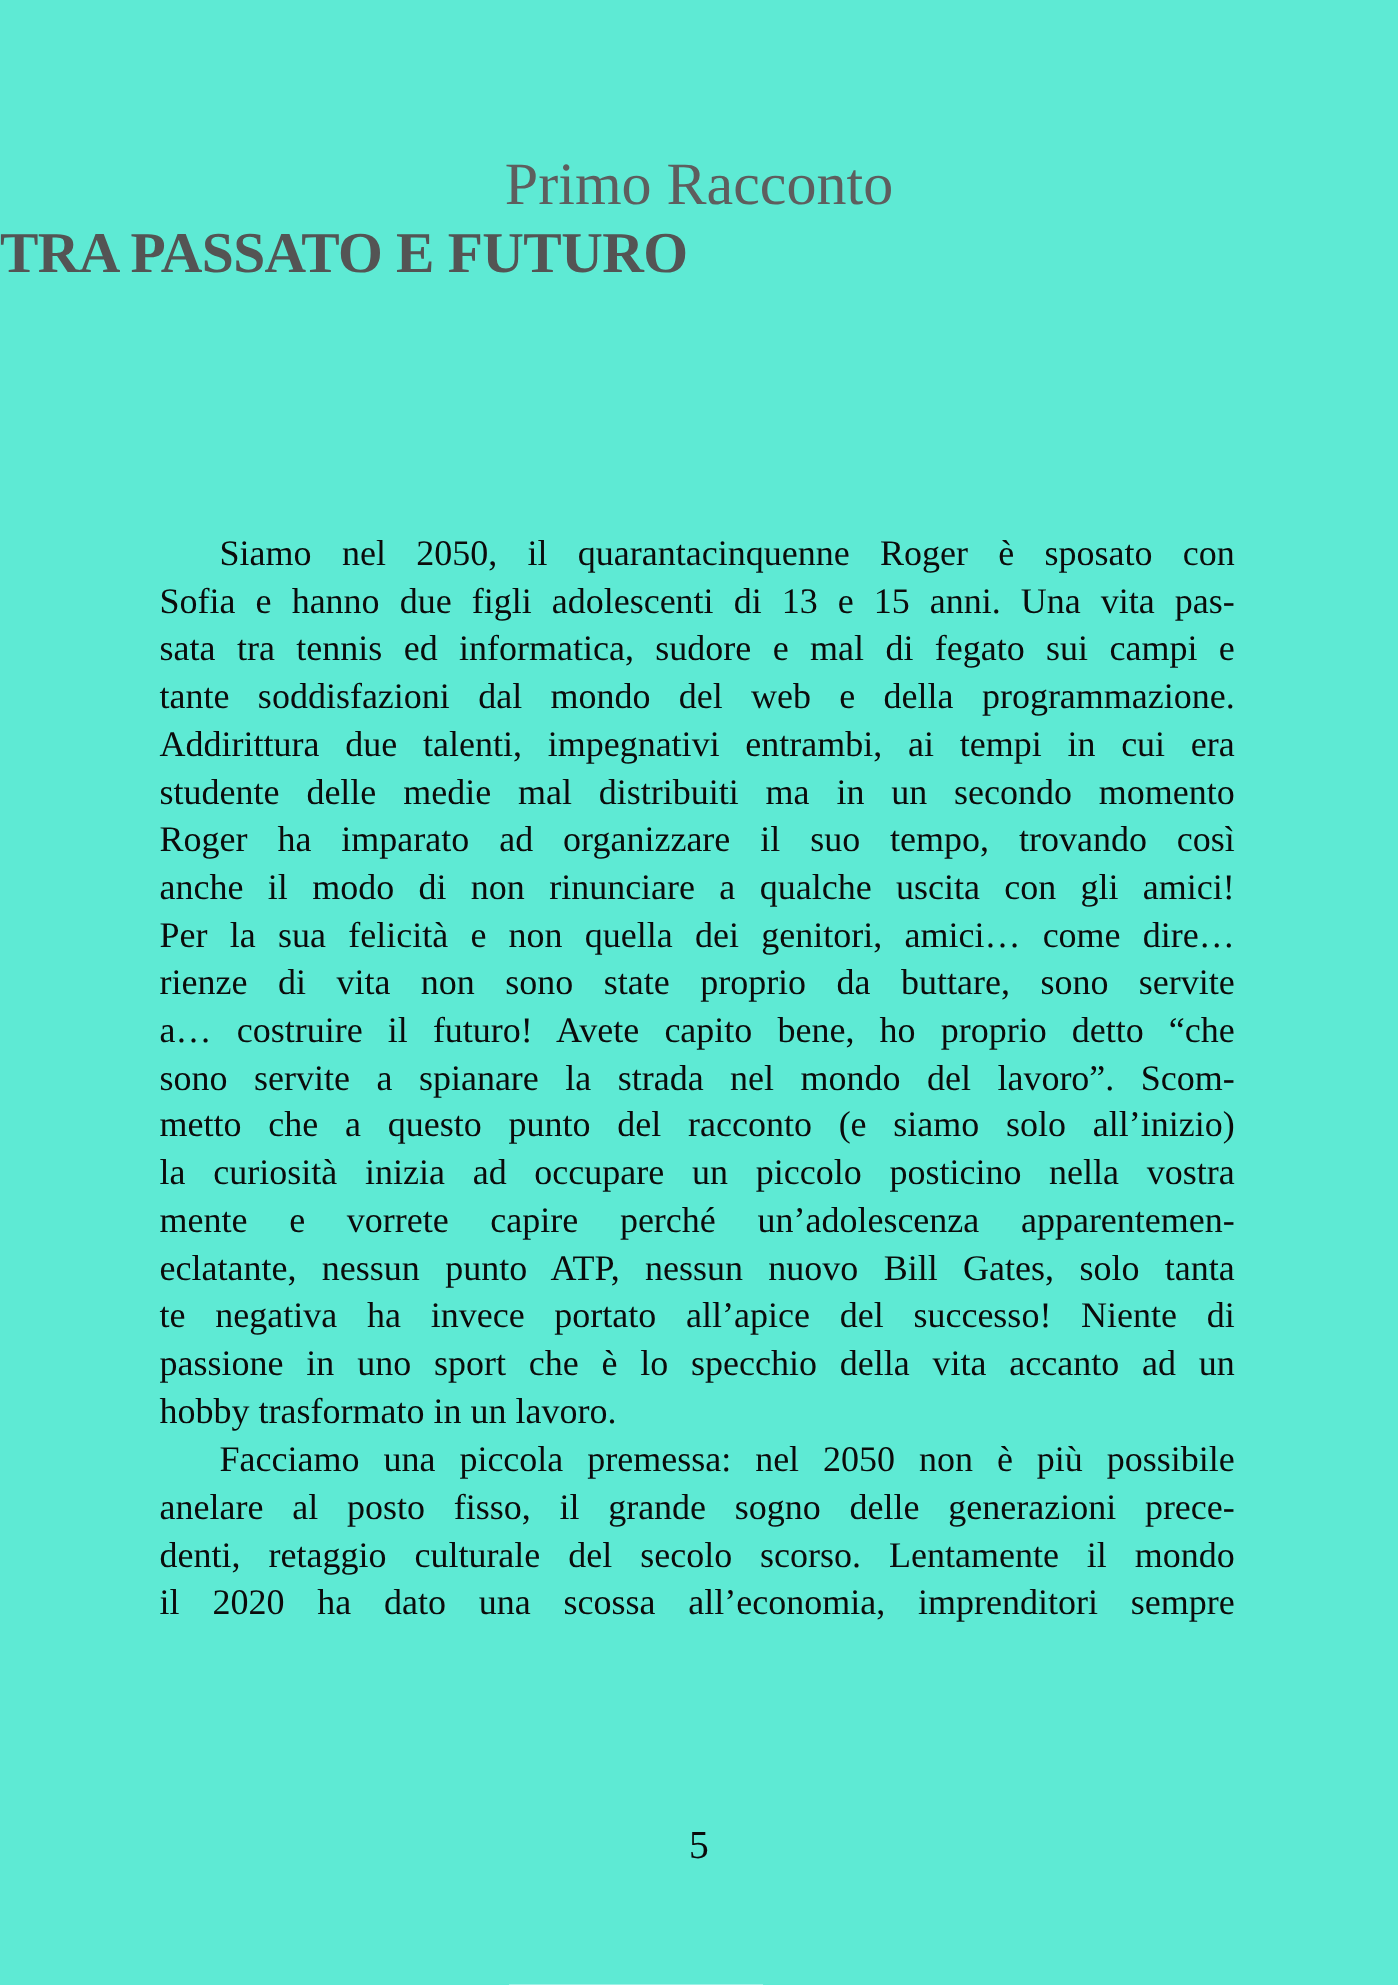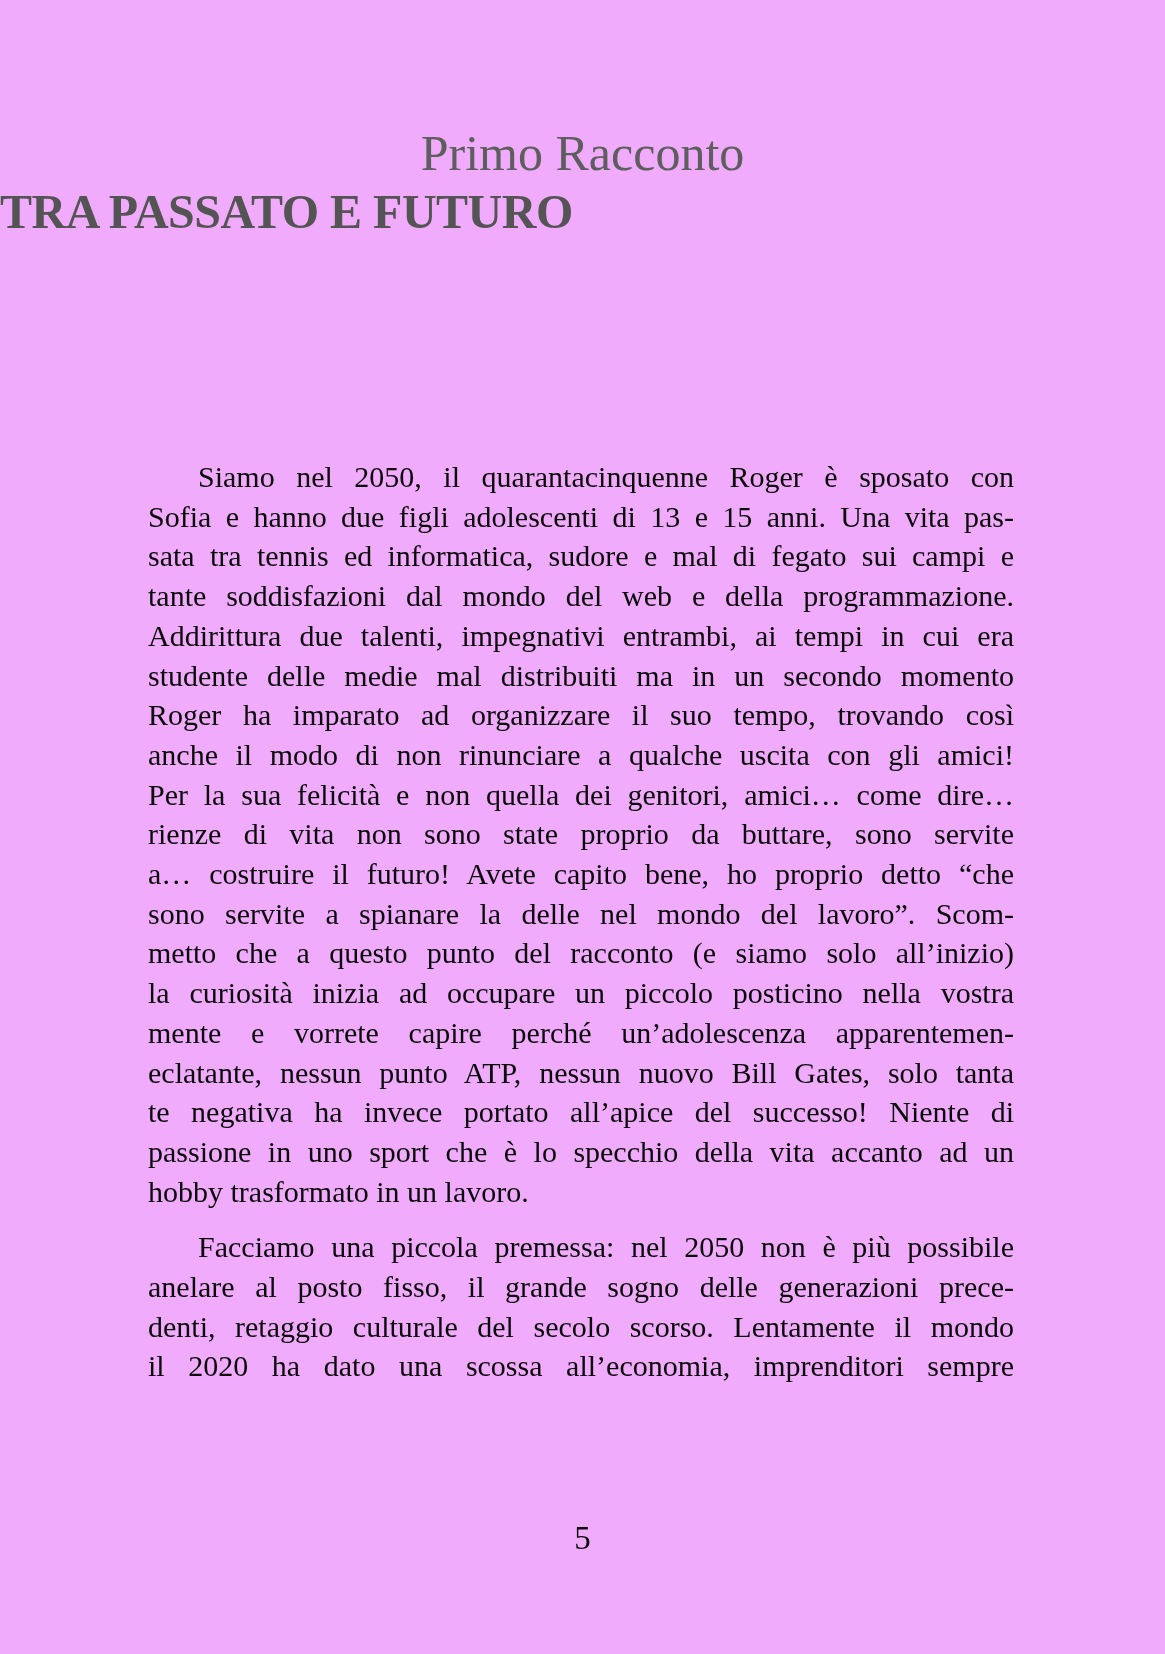--- a/index.html
+++ b/index.html
@@ -4,21 +4,21 @@
 <style>
   html, body {
     margin: 0;
     padding: 0;
     background: #ffffff;
   }
   .page {
     position: relative;
     width: 1165px;
     height: 1654px;
-    background: #f0abfc;
+    background: #5eead4;
     font-family: "Liberation Serif", serif;
     overflow: hidden;
     text-decoration: underline;
   }
   .chapter-kicker {
     position: absolute;
     top: 126px;
     left: 0;
     width: 100%;
     text-align: center;
@@ -42,21 +42,21 @@
   .body-text {
     position: absolute;
     top: 441px;
     left: 132px;
     width: 898px;
     font-size: 30px;
     line-height: 39.7px;
     color: #0b0b0b;
   }
   .paragraph {
-    margin: 16px;
+    margin: 1px;
   }
   .line {
     text-align: justify;
     text-align-last: justify;
   }
   .line.indent {
     padding-left: 50px;
   }
   .line.last {
     text-align-last: left;
@@ -87,21 +87,21 @@
         <div class="line">Sofia e hanno due figli adolescenti di 13 e 15 anni. Una vita pas-</div>
         <div class="line">sata tra tennis ed informatica, sudore e mal di fegato sui campi e</div>
         <div class="line">tante soddisfazioni dal mondo del web e della programmazione.</div>
         <div class="line">Addirittura due talenti, impegnativi entrambi, ai tempi in cui era</div>
         <div class="line">studente delle medie mal distribuiti ma in un secondo momento</div>
         <div class="line">Roger ha imparato ad organizzare il suo tempo, trovando così</div>
         <div class="line">anche il modo di non rinunciare a qualche uscita con gli amici!</div>
         <div class="line">Per la sua felicità e non quella dei genitori, amici… come dire…</div>
         <div class="line">rienze di vita non sono state proprio da buttare, sono servite</div>
         <div class="line">a… costruire il futuro! Avete capito bene, ho proprio detto “che</div>
-        <div class="line">sono servite a spianare la delle nel mondo del lavoro”. Scom-</div>
+        <div class="line">sono servite a spianare la strada nel mondo del lavoro”. Scom-</div>
         <div class="line">metto che a questo punto del racconto (e siamo solo all’inizio)</div>
         <div class="line">la curiosità inizia ad occupare un piccolo posticino nella vostra</div>
         <div class="line">mente e vorrete capire perché un’adolescenza apparentemen-</div>
         <div class="line">eclatante, nessun punto ATP, nessun nuovo Bill Gates, solo tanta</div>
         <div class="line">te negativa ha invece portato all’apice del successo! Niente di</div>
         <div class="line">passione in uno sport che è lo specchio della vita accanto ad un</div>
         <div class="line last">hobby trasformato in un lavoro.</div>
       </div>
       <div class="paragraph">
         <div class="line indent">Facciamo una piccola premessa: nel 2050 non è più possibile</div>

